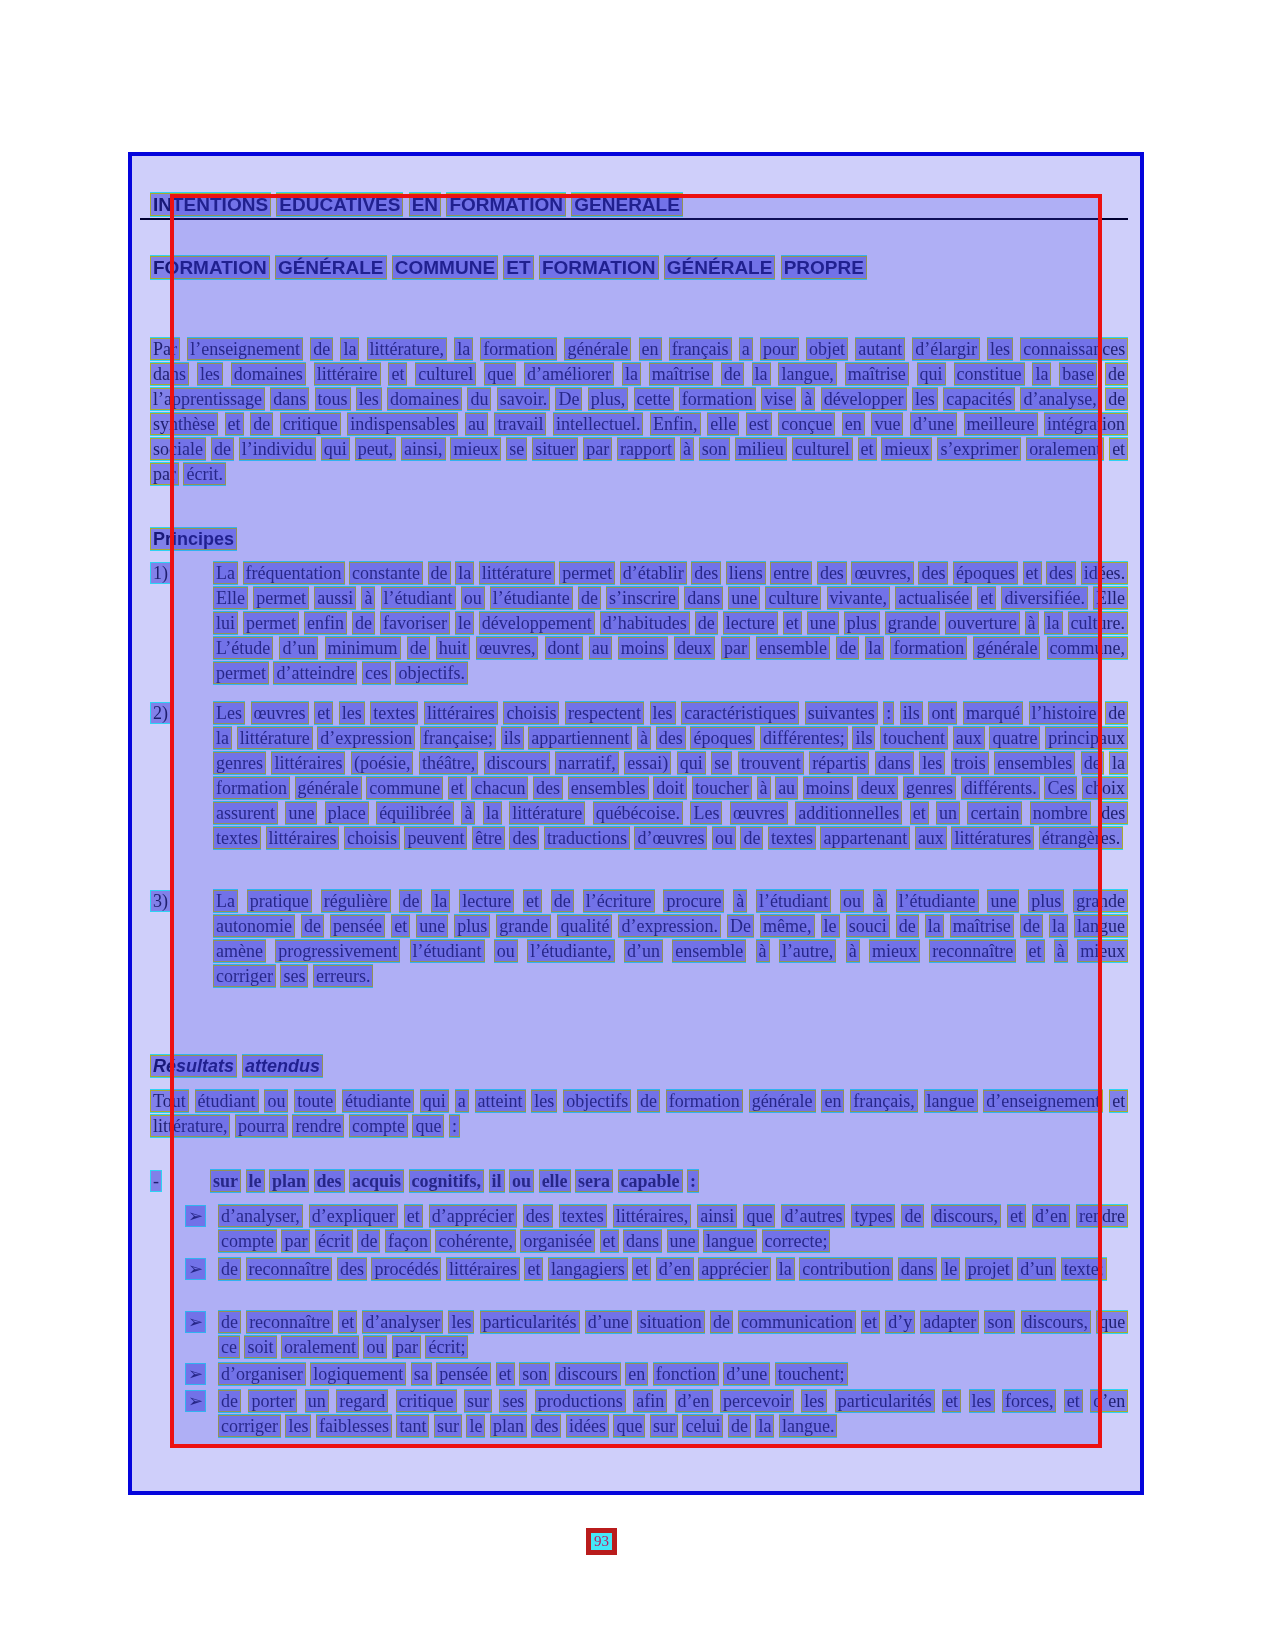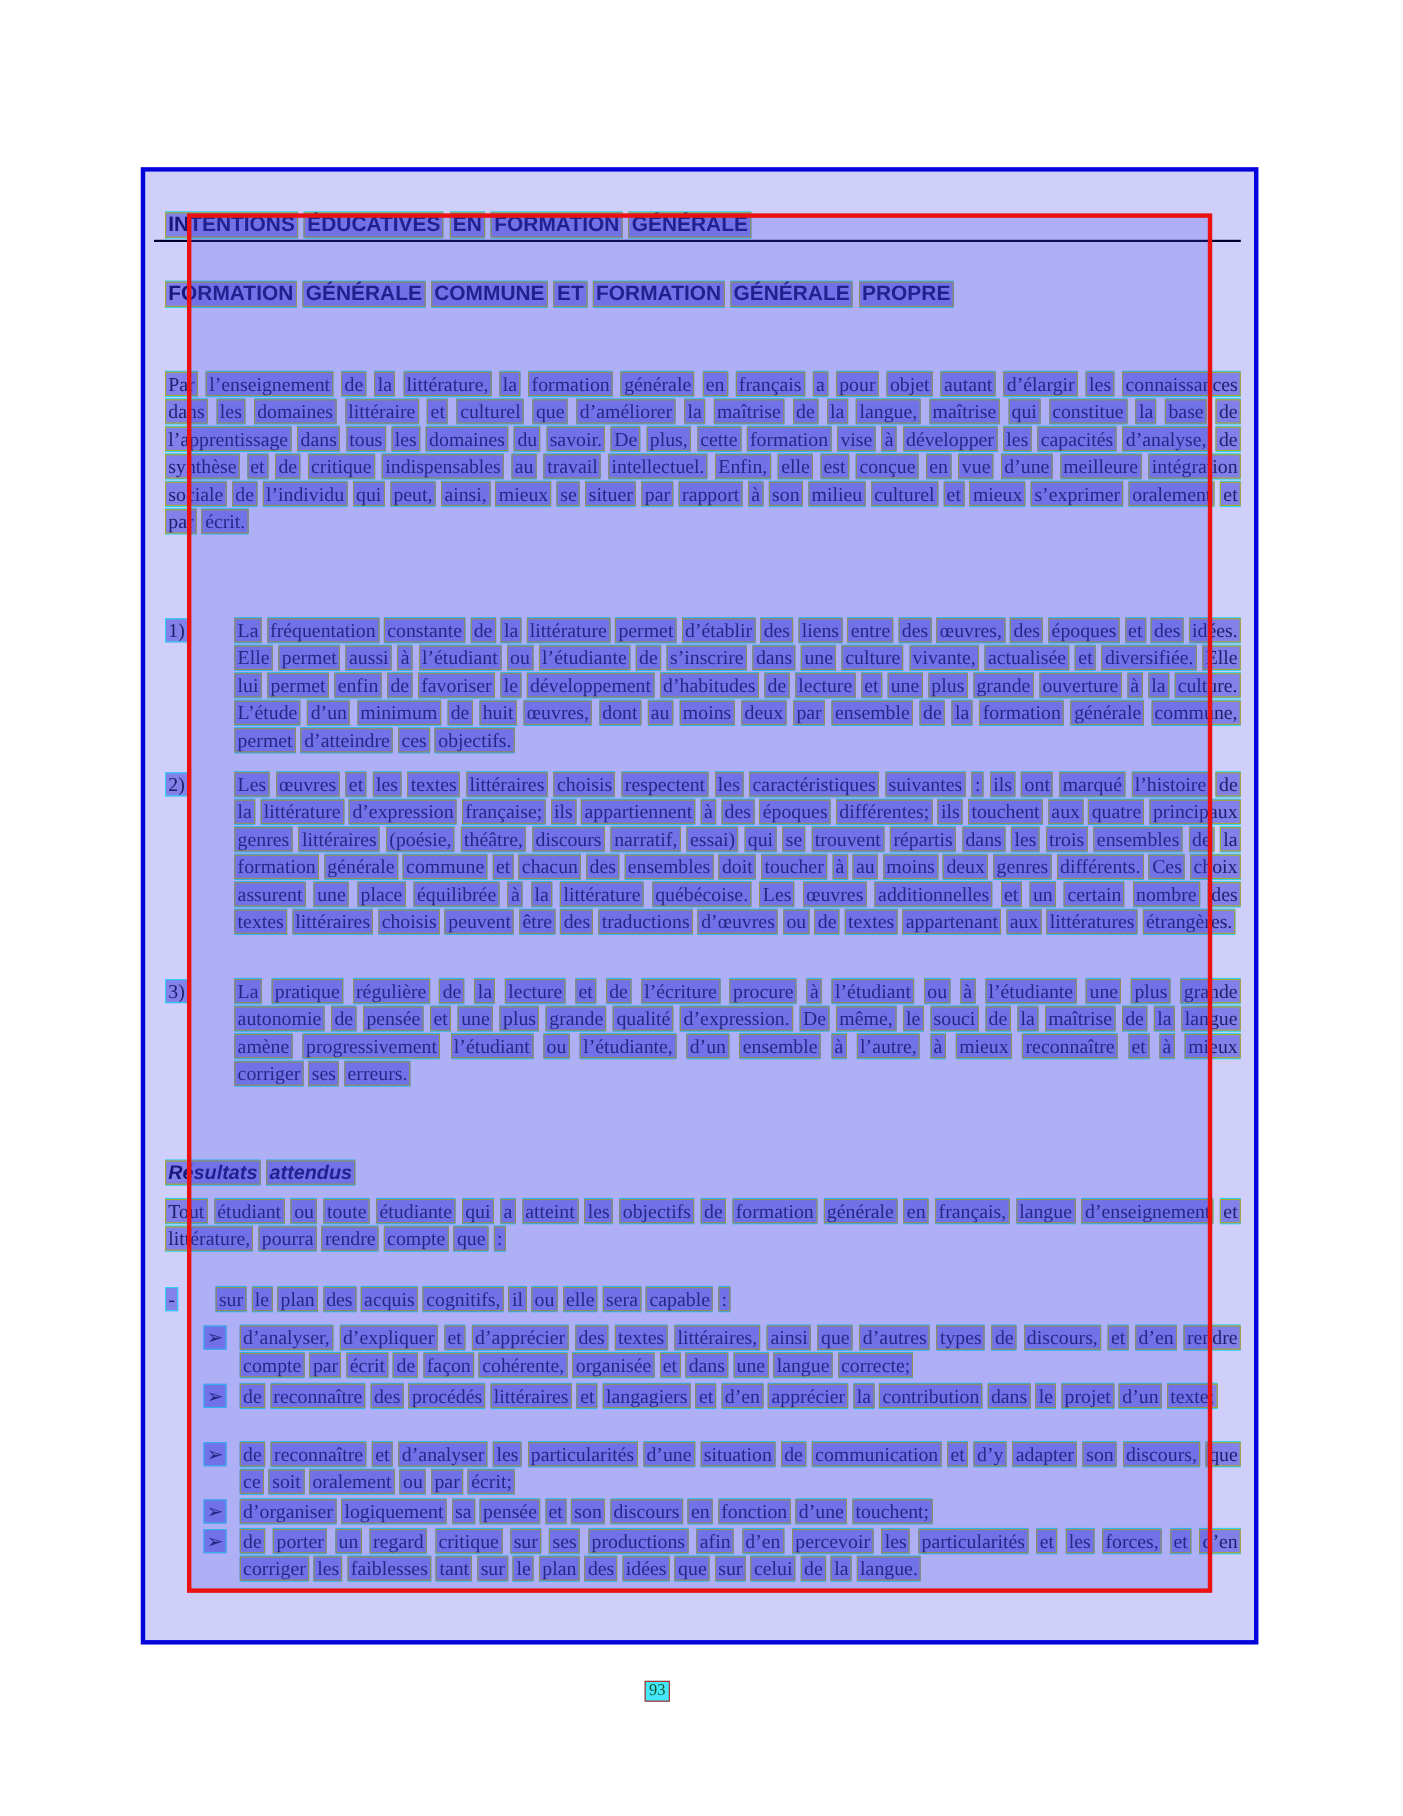--- a/index.html
+++ b/index.html
@@ -21,47 +21,48 @@
     display:inline-block;vertical-align:top;line-height:1.12;
     background:#8181e9;border:1px solid #a9a92f;padding:0 2px;
     box-shadow:0 -1px 0 #2dd3f3, 0 1px 0 #2dd3f3;
   }
   .mk{
     position:absolute;left:0;top:0;border:1px solid #2dd3f3;
     box-shadow:none;background:#8181e9;
   }
   .itext{margin-left:63px;}
   .btext{margin-left:33px;}
-  .dtext{margin-left:46px;}
+  .dtext{margin-left:60px;font-weight:bold;}
   .rule{position:absolute;left:8px;top:62px;width:988px;height:2px;background:#000030;z-index:5;}
   .region{
     position:absolute;left:38px;top:38px;width:932px;height:1254px;
     box-sizing:border-box;border:4px solid #ec1111;background:rgba(66,66,226,0.22);
     z-index:6;pointer-events:none;
   }
   .pagenum{
     position:absolute;left:586px;top:1528px;
-    background:#44e8f8;border:1px solid #b91c1c;color:#14532d;
+    background:#44e8f8;border:5px solid #b91c1c;color:#be185d;
     font-size:15px;padding:0 3px;line-height:1.1;
   }
 </style>
 </head>
 <body>
 
 <div class="page">
 
   <div class="block single sans fs19" style="left:18px;top:37px;width:978px;"><span class="w">INTENTIONS</span> <span class="w">ÉDUCATIVES</span> <span class="w">EN</span> <span class="w">FORMATION</span> <span class="w">GÉNÉRALE</span></div>
 
   <div class="rule"></div>
 
   <div class="block single sans fs19" style="left:18px;top:100px;width:978px;"><span class="w">FORMATION</span> <span class="w">GÉNÉRALE</span> <span class="w">COMMUNE</span> <span class="w">ET</span> <span class="w">FORMATION</span> <span class="w">GÉNÉRALE</span> <span class="w">PROPRE</span></div>
 
 
   <div class="block" style="left:18px;top:182px;width:978px;"><span class="w">Par</span> <span class="w">l’enseignement</span> <span class="w">de</span> <span class="w">la</span> <span class="w">littérature,</span> <span class="w">la</span> <span class="w">formation</span> <span class="w">générale</span> <span class="w">en</span> <span class="w">français</span> <span class="w">a</span> <span class="w">pour</span> <span class="w">objet</span> <span class="w">autant</span> <span class="w">d’élargir</span> <span class="w">les</span> <span class="w">connaissances</span> <span class="w">dans</span> <span class="w">les</span> <span class="w">domaines</span> <span class="w">littéraire</span> <span class="w">et</span> <span class="w">culturel</span> <span class="w">que</span> <span class="w">d’améliorer</span> <span class="w">la</span> <span class="w">maîtrise</span> <span class="w">de</span> <span class="w">la</span> <span class="w">langue,</span> <span class="w">maîtrise</span> <span class="w">qui</span> <span class="w">constitue</span> <span class="w">la</span> <span class="w">base</span> <span class="w">de</span> <span class="w">l’apprentissage</span> <span class="w">dans</span> <span class="w">tous</span> <span class="w">les</span> <span class="w">domaines</span> <span class="w">du</span> <span class="w">savoir.</span> <span class="w">De</span> <span class="w">plus,</span> <span class="w">cette</span> <span class="w">formation</span> <span class="w">vise</span> <span class="w">à</span> <span class="w">développer</span> <span class="w">les</span> <span class="w">capacités</span> <span class="w">d’analyse,</span> <span class="w">de</span> <span class="w">synthèse</span> <span class="w">et</span> <span class="w">de</span> <span class="w">critique</span> <span class="w">indispensables</span> <span class="w">au</span> <span class="w">travail</span> <span class="w">intellectuel.</span> <span class="w">Enfin,</span> <span class="w">elle</span> <span class="w">est</span> <span class="w">conçue</span> <span class="w">en</span> <span class="w">vue</span> <span class="w">d’une</span> <span class="w">meilleure</span> <span class="w">intégration</span> <span class="w">sociale</span> <span class="w">de</span> <span class="w">l’individu</span> <span class="w">qui</span> <span class="w">peut,</span> <span class="w">ainsi,</span> <span class="w">mieux</span> <span class="w">se</span> <span class="w">situer</span> <span class="w">par</span> <span class="w">rapport</span> <span class="w">à</span> <span class="w">son</span> <span class="w">milieu</span> <span class="w">culturel</span> <span class="w">et</span> <span class="w">mieux</span> <span class="w">s’exprimer</span> <span class="w">oralement</span> <span class="w">et</span> <span class="w">par</span> <span class="w">écrit.</span></div>
 
+  <div class="block single sans fs18" style="left:18px;top:372px;width:978px;"><span class="w">Principes</span></div>
 
   <div class="block" style="left:18px;top:406px;width:978px;">
     <span class="w mk">1)</span>
     <div class="itext"><span class="w">La</span> <span class="w">fréquentation</span> <span class="w">constante</span> <span class="w">de</span> <span class="w">la</span> <span class="w">littérature</span> <span class="w">permet</span> <span class="w">d’établir</span> <span class="w">des</span> <span class="w">liens</span> <span class="w">entre</span> <span class="w">des</span> <span class="w">œuvres,</span> <span class="w">des</span> <span class="w">époques</span> <span class="w">et</span> <span class="w">des</span> <span class="w">idées.</span> <span class="w">Elle</span> <span class="w">permet</span> <span class="w">aussi</span> <span class="w">à</span> <span class="w">l’étudiant</span> <span class="w">ou</span> <span class="w">l’étudiante</span> <span class="w">de</span> <span class="w">s’inscrire</span> <span class="w">dans</span> <span class="w">une</span> <span class="w">culture</span> <span class="w">vivante,</span> <span class="w">actualisée</span> <span class="w">et</span> <span class="w">diversifiée.</span> <span class="w">Elle</span> <span class="w">lui</span> <span class="w">permet</span> <span class="w">enfin</span> <span class="w">de</span> <span class="w">favoriser</span> <span class="w">le</span> <span class="w">développement</span> <span class="w">d’habitudes</span> <span class="w">de</span> <span class="w">lecture</span> <span class="w">et</span> <span class="w">une</span> <span class="w">plus</span> <span class="w">grande</span> <span class="w">ouverture</span> <span class="w">à</span> <span class="w">la</span> <span class="w">culture.</span> <span class="w">L’étude</span> <span class="w">d’un</span> <span class="w">minimum</span> <span class="w">de</span> <span class="w">huit</span> <span class="w">œuvres,</span> <span class="w">dont</span> <span class="w">au</span> <span class="w">moins</span> <span class="w">deux</span> <span class="w">par</span> <span class="w">ensemble</span> <span class="w">de</span> <span class="w">la</span> <span class="w">formation</span> <span class="w">générale</span> <span class="w">commune,</span> <span class="w">permet</span> <span class="w">d’atteindre</span> <span class="w">ces</span> <span class="w">objectifs.</span></div>
   </div>
 
   <div class="block" style="left:18px;top:546px;width:978px;">
     <span class="w mk">2)</span>
     <div class="itext"><span class="w">Les</span> <span class="w">œuvres</span> <span class="w">et</span> <span class="w">les</span> <span class="w">textes</span> <span class="w">littéraires</span> <span class="w">choisis</span> <span class="w">respectent</span> <span class="w">les</span> <span class="w">caractéristiques</span> <span class="w">suivantes</span> <span class="w">:</span> <span class="w">ils</span> <span class="w">ont</span> <span class="w">marqué</span> <span class="w">l’histoire</span> <span class="w">de</span> <span class="w">la</span> <span class="w">littérature</span> <span class="w">d’expression</span> <span class="w">française;</span> <span class="w">ils</span> <span class="w">appartiennent</span> <span class="w">à</span> <span class="w">des</span> <span class="w">époques</span> <span class="w">différentes;</span> <span class="w">ils</span> <span class="w">touchent</span> <span class="w">aux</span> <span class="w">quatre</span> <span class="w">principaux</span> <span class="w">genres</span> <span class="w">littéraires</span> <span class="w">(poésie,</span> <span class="w">théâtre,</span> <span class="w">discours</span> <span class="w">narratif,</span> <span class="w">essai)</span> <span class="w">qui</span> <span class="w">se</span> <span class="w">trouvent</span> <span class="w">répartis</span> <span class="w">dans</span> <span class="w">les</span> <span class="w">trois</span> <span class="w">ensembles</span> <span class="w">de</span> <span class="w">la</span> <span class="w">formation</span> <span class="w">générale</span> <span class="w">commune</span> <span class="w">et</span> <span class="w">chacun</span> <span class="w">des</span> <span class="w">ensembles</span> <span class="w">doit</span> <span class="w">toucher</span> <span class="w">à</span> <span class="w">au</span> <span class="w">moins</span> <span class="w">deux</span> <span class="w">genres</span> <span class="w">différents.</span> <span class="w">Ces</span> <span class="w">choix</span> <span class="w">assurent</span> <span class="w">une</span> <span class="w">place</span> <span class="w">équilibrée</span> <span class="w">à</span> <span class="w">la</span> <span class="w">littérature</span> <span class="w">québécoise.</span> <span class="w">Les</span> <span class="w">œuvres</span> <span class="w">additionnelles</span> <span class="w">et</span> <span class="w">un</span> <span class="w">certain</span> <span class="w">nombre</span> <span class="w">des</span> <span class="w">textes</span> <span class="w">littéraires</span> <span class="w">choisis</span> <span class="w">peuvent</span> <span class="w">être</span> <span class="w">des</span> <span class="w">traductions</span> <span class="w">d’œuvres</span> <span class="w">ou</span> <span class="w">de</span> <span class="w">textes</span> <span class="w">appartenant</span> <span class="w">aux</span> <span class="w">littératures</span> <span class="w">étrangères.</span></div>
   </div>

